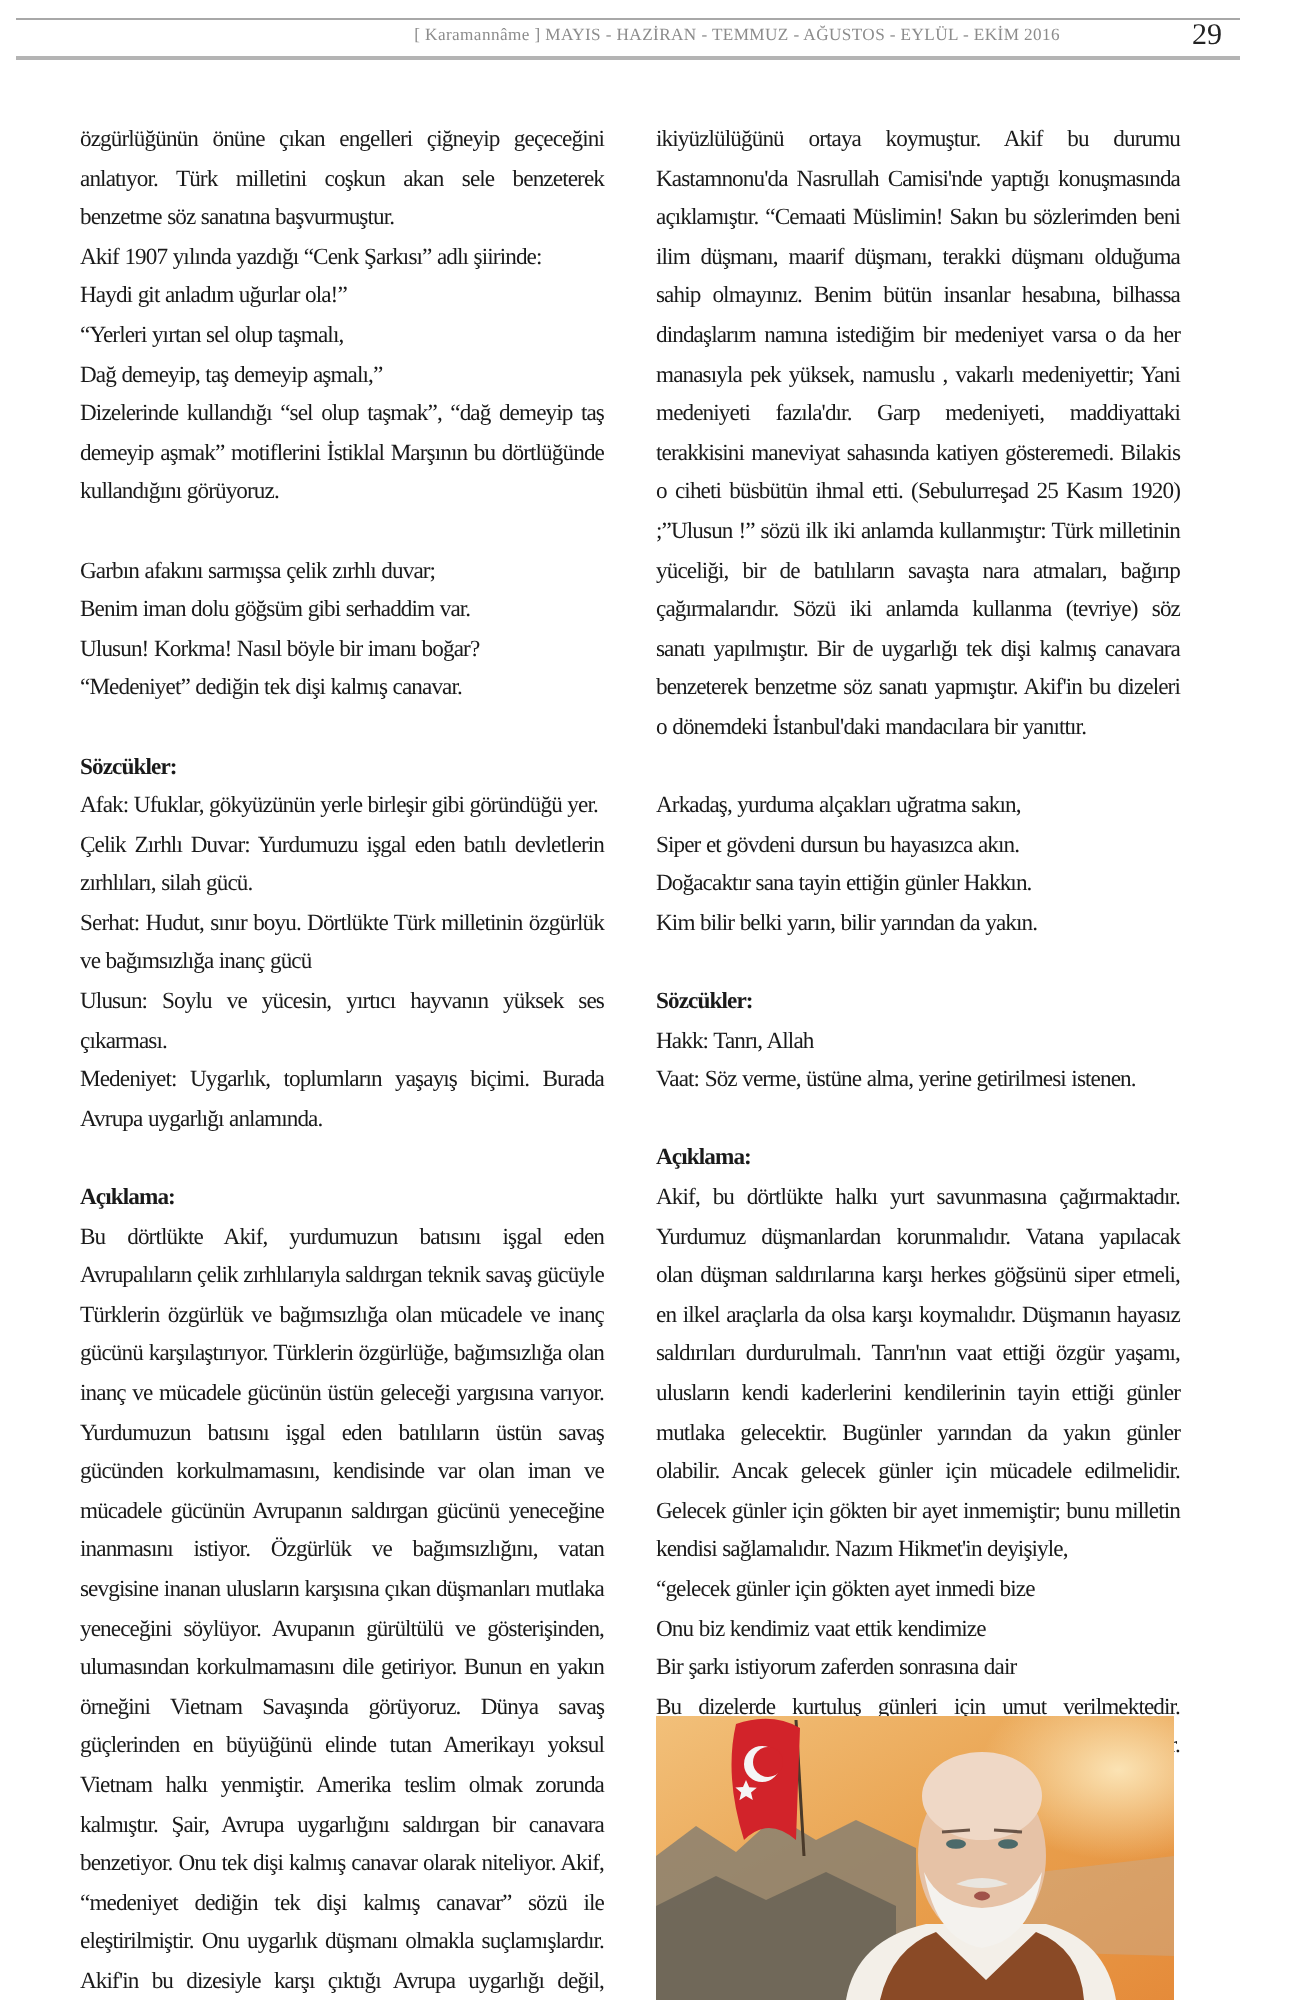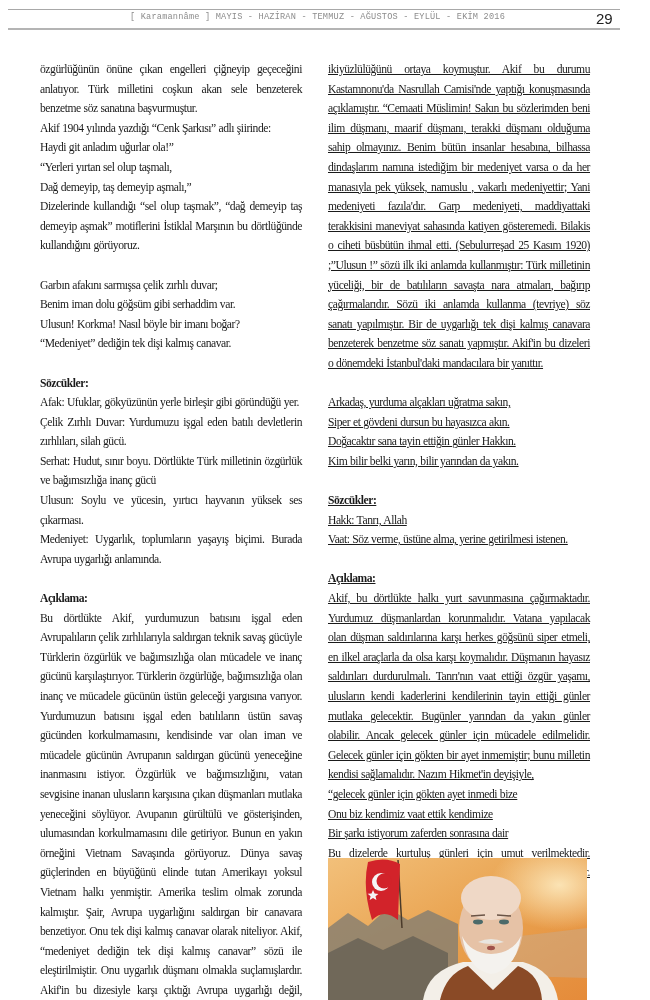--- a/index.html
+++ b/index.html
@@ -1,42 +1,42 @@
 <!DOCTYPE html>
 <html><head>
 <meta charset="utf-8">
 <style>
   html, body { margin:0; padding:0; background:#ffffff; }
   body { width:650px; height:1000px; position:relative; overflow:hidden; font-family:"Liberation Serif", serif; color:#1a1a1a; }
   .rule { position:absolute; left:8px; width:612px; height:0; border-top:1px solid #9a9a9a; }
   .rule.top { top:9px; border-top-color:#a8a8a8; }
   .rule.bottom { top:28px; border-top:2px solid #b4b4b4; }
-  .header-text { position:absolute; top:12px; left:130px; width:400px; text-align:left; font-family:Liberation Mono, monospace; font-size:8.6px; letter-spacing:0.2px; color:#8c8c8c; white-space:nowrap; }
-  .page-number { position:absolute; top:10px; left:596px; font-family:Liberation Sans, sans-serif; font-size:15px; color:#222; }
+  .header-text { position:absolute; top:12px; left:130px; width:400px; text-align:right; font-family:Liberation Serif, serif; font-size:8.6px; letter-spacing:0.2px; color:#8c8c8c; white-space:nowrap; }
+  .page-number { position:absolute; top:10px; left:596px; font-family:Liberation Serif, serif; font-size:15px; color:#222; }
   .col { position:absolute; top:60px; width:262px; font-size:11.6px; line-height:19.6px; letter-spacing:-0.45px; word-spacing:0.3px; }
   .col.left { left:40px; }
-  .col.right { left:328px;text-decoration:underline; }
+  .col.right { left:328px; }
   .col p { margin:0; text-align:justify; }
   .col .line { display:block; margin:0; text-align:left; white-space:nowrap; }
   .col .gap { height:19.6px; }
   .col .heading { font-weight:bold; margin:0; }
   .figure { position:absolute; left:328px; top:858px; width:259px; height:142px; overflow:hidden; background:#e8a860; }
   .figure svg { display:block; width:100%; height:100%; }
 </style>
 </head>
 <body>
 
 <div class="rule top"></div>
 <div class="header-text">[ Karamannâme ]  MAYIS - HAZİRAN - TEMMUZ - AĞUSTOS - EYLÜL - EKİM  2016</div>
 <div class="page-number">29</div>
 <div class="rule bottom"></div>
 
 <div class="col left">
   <p>özgürlüğünün önüne çıkan engelleri çiğneyip geçeceğini anlatıyor. Türk milletini coşkun akan sele benzeterek benzetme söz sanatına başvurmuştur.</p>
-  <span class="line">Akif 1904 yılında yazdığı “Cenk Şarkısı” adlı şiirinde:</span>
+  <span class="line">Akif 1907 yılında yazdığı “Cenk Şarkısı” adlı şiirinde:</span>
   <span class="line">Haydi git anladım uğurlar ola!”</span>
   <span class="line">“Yerleri yırtan sel olup taşmalı,</span>
   <span class="line">Dağ demeyip, taş demeyip aşmalı,”</span>
   <p>Dizelerinde kullandığı “sel olup taşmak”, “dağ demeyip taş demeyip aşmak” motiflerini İstiklal Marşının bu dörtlüğünde kullandığını görüyoruz.</p>
   <div class="gap"></div>
   <span class="line">Garbın afakını sarmışsa çelik zırhlı duvar;</span>
   <span class="line">Benim iman dolu göğsüm gibi serhaddim var.</span>
   <span class="line">Ulusun! Korkma! Nasıl böyle bir imanı boğar?</span>
   <span class="line">“Medeniyet” dediğin tek dişi kalmış canavar.</span>
   <div class="gap"></div>

